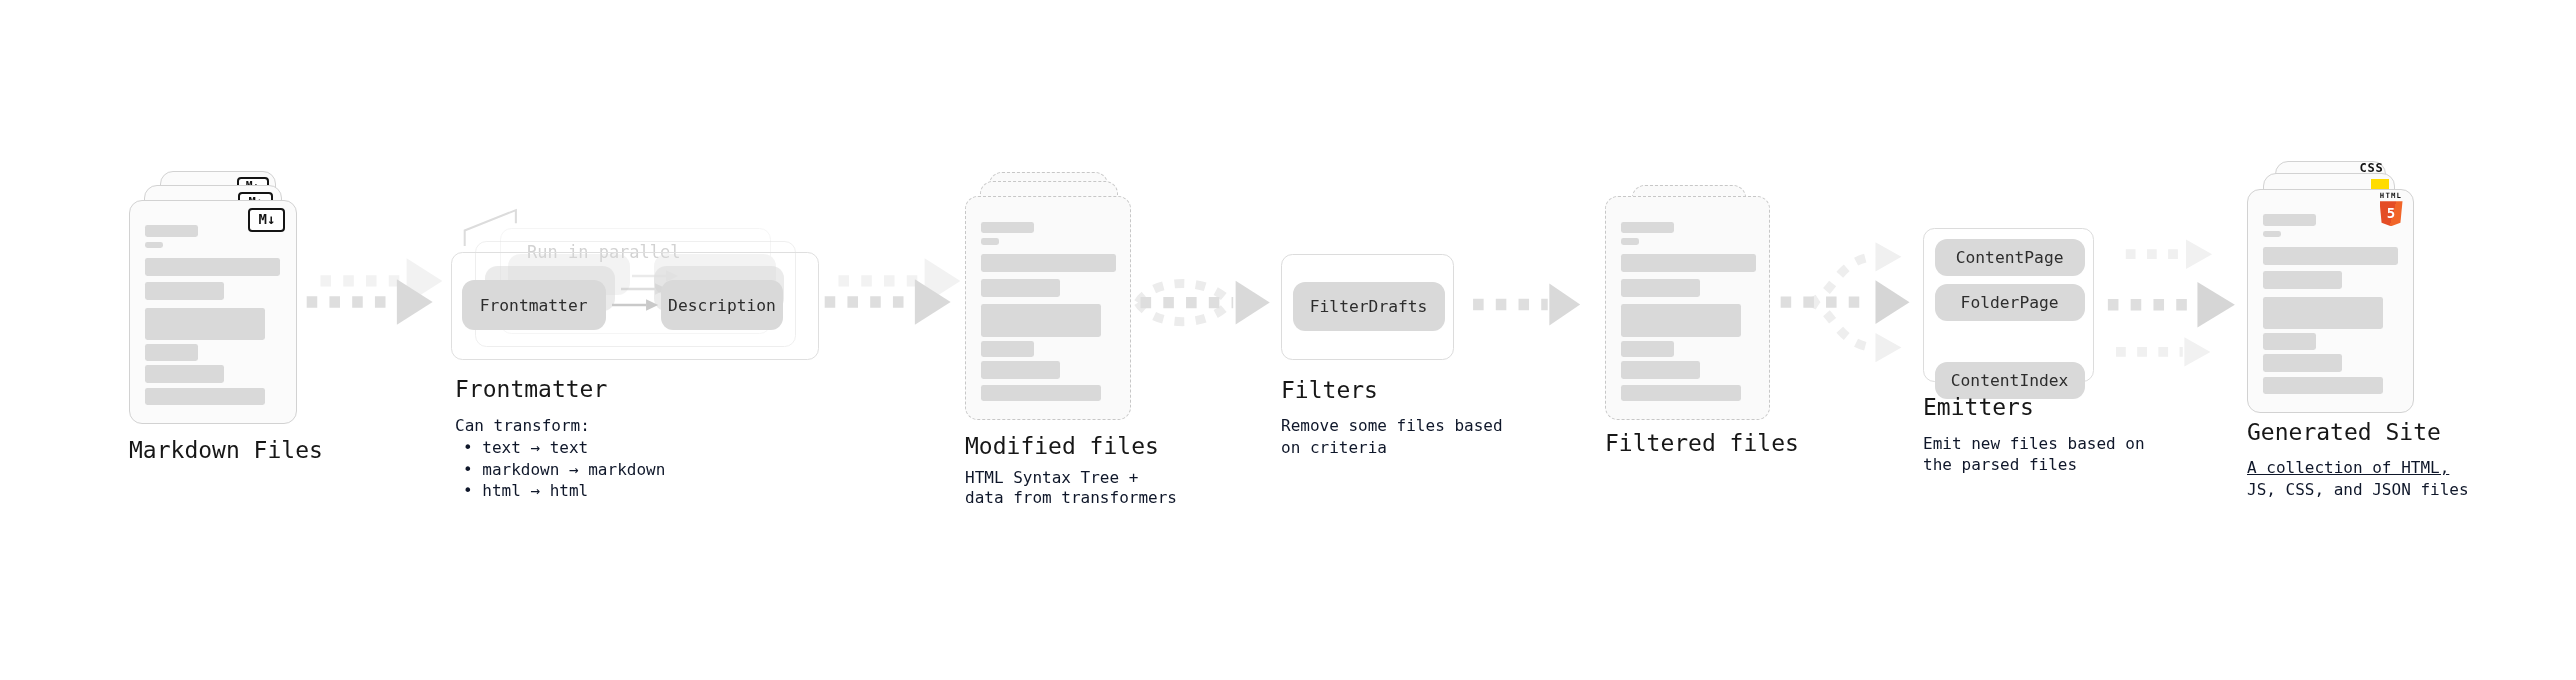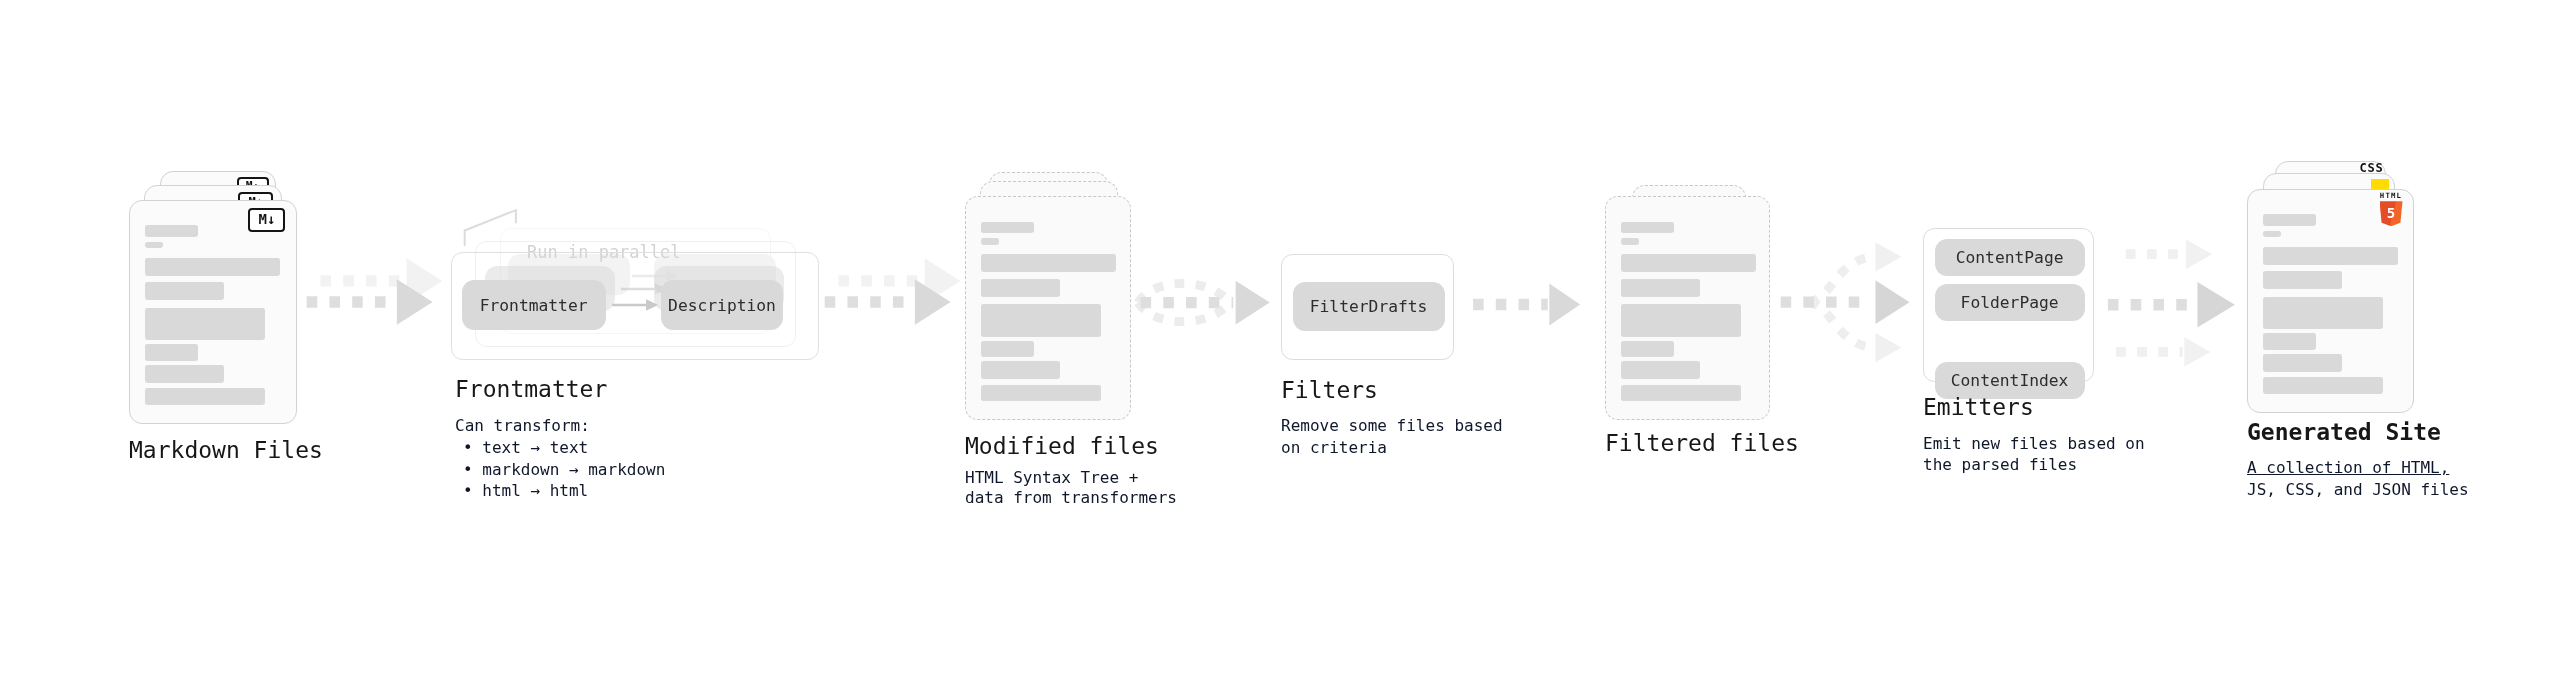--- a/index.html
+++ b/index.html
@@ -231,18 +231,18 @@
         <div class="sb" style="width:18px;height:6.5px;margin-top:4.9px;"></div>
         <div class="sb" style="width:135px;height:18px;margin-top:9.8px;"></div>
         <div class="sb" style="width:79px;height:18px;margin-top:6.5px;"></div>
         <div class="sb" style="width:120px;height:32.5px;margin-top:7.3px;"></div>
         <div class="sb" style="width:53px;height:16.3px;margin-top:4.1px;"></div>
         <div class="sb" style="width:79px;height:18px;margin-top:4.1px;"></div>
         <div class="sb" style="width:120px;height:16.3px;margin-top:5.7px;"></div>
       </div>
     </div>
   </div>
-  <div class="t title" style="left:2247px; top:418px;font-weight:bold;">Generated Site</div>
+  <div class="t title" style="left:2247px; top:418px;">Generated Site</div>
   <div class="t desc" style="left:2247px; top:456px;text-decoration:underline;">A collection of HTML,</div>
   <div class="t desc" style="left:2247px; top:478px;">JS, CSS, and JSON files</div>
 
 </div>
 
 
 </body></html>

